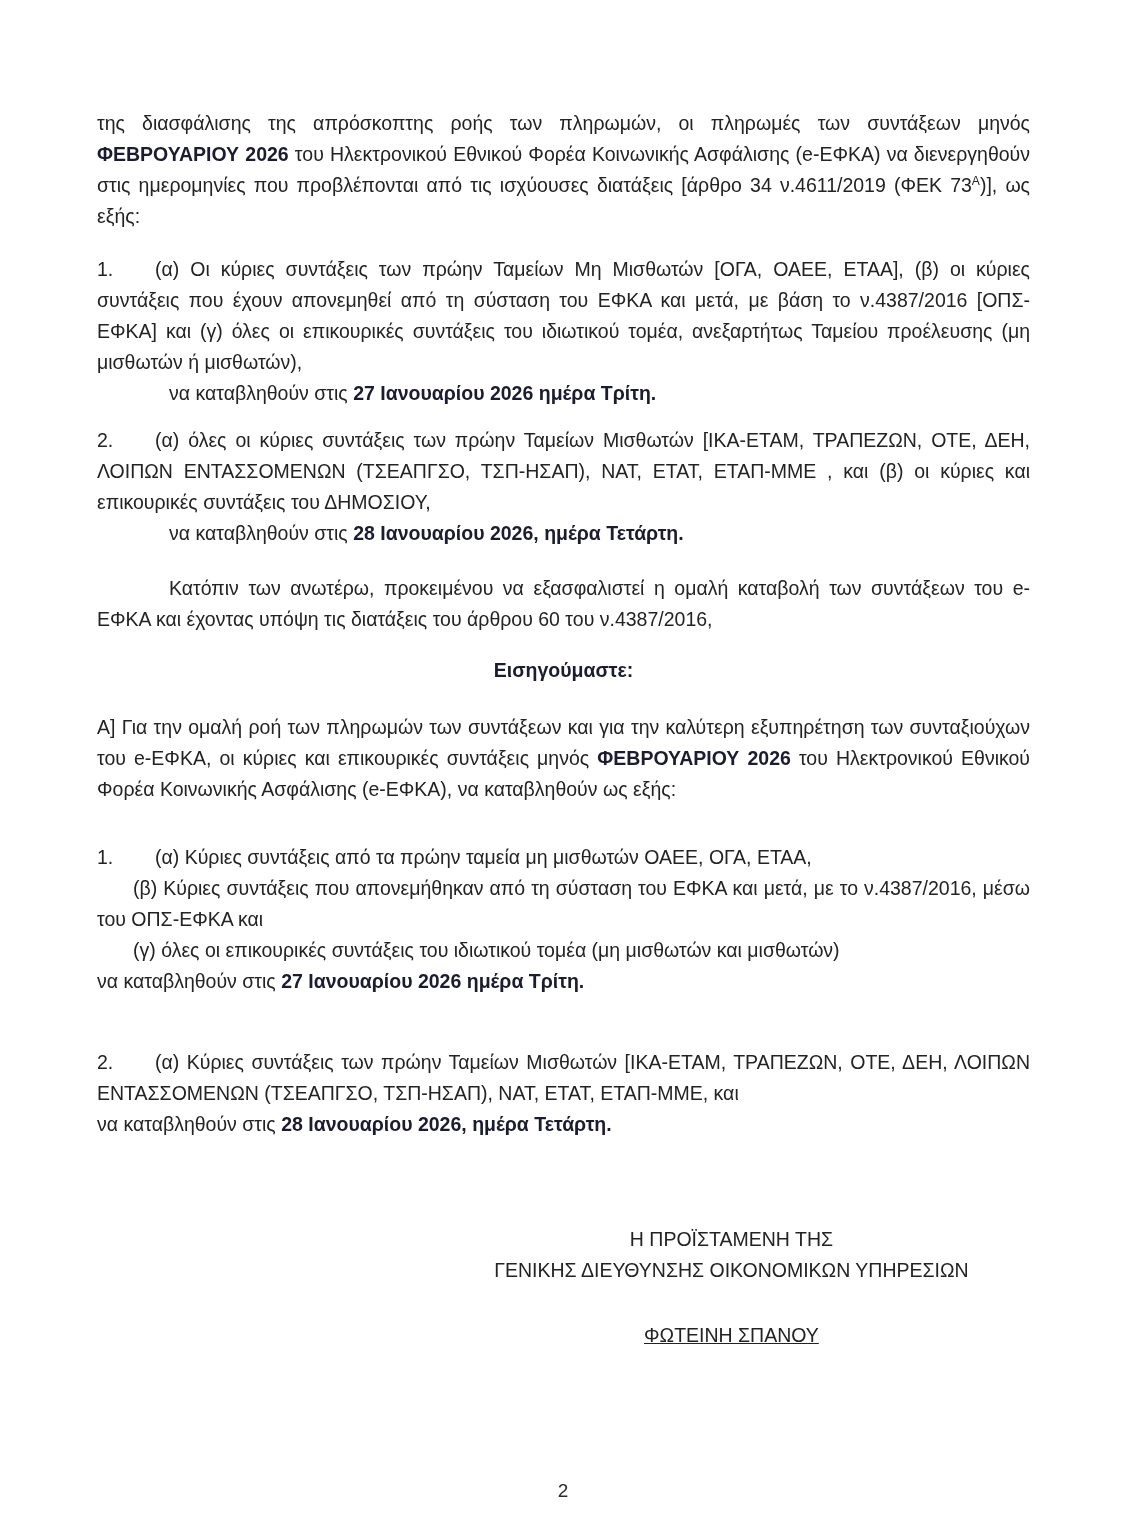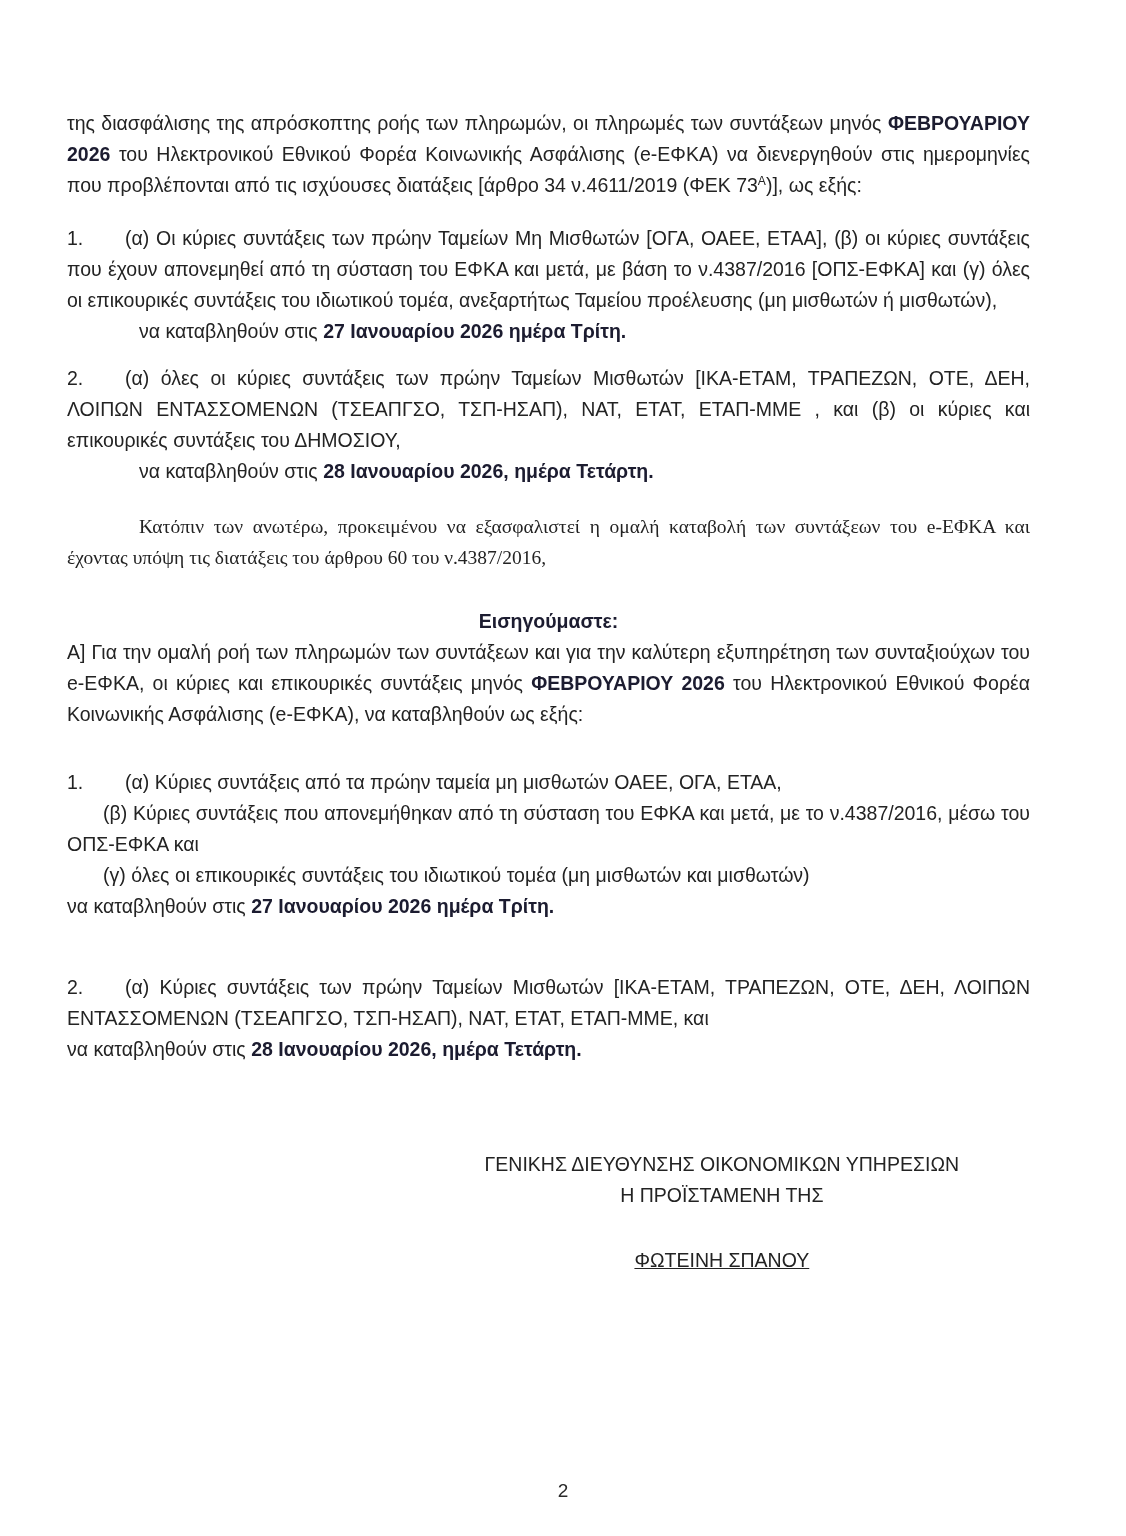--- a/index.html
+++ b/index.html
@@ -7,21 +7,21 @@
     padding: 0;
     background: #ffffff;
   }
   .page {
     position: relative;
     width: 1126px;
     height: 1536px;
     margin: 0 auto;
     background: #ffffff;
     box-sizing: border-box;
-    padding: 108px 96px 0 67px;
+    padding: 108px 96px 0 97px;
     font-family: "Liberation Sans", "DejaVu Sans", sans-serif;
     font-size: 19.5px;
     line-height: 31px;
     color: #232323;
     overflow: hidden;
   }
   p { margin: 0; }
   .justify { text-align: justify; }
   .b { font-weight: 700; color: #1c1c30; }
   .sup {
@@ -34,25 +34,26 @@
     width: 58px;
   }
   .sub-indent { text-indent: 36px; }
   .first-indent { text-indent: 72px; }
   .date-line { padding-left: 72px; }
   .date-line-flush { padding-left: 0; }
 
   .intro        { margin-bottom: 22px; }
   .gap-after-item1 { margin-bottom: 16px; }
   .gap-after-item2 { margin-bottom: 24px; }
-  .katopin      { margin-bottom: 33px; font-family: Liberation Serif, serif; }
+  .katopin      { margin-bottom: 20px; }
   .heading-center {
     text-align: center;
     font-weight: 700;
     color: #1c1c30;
+    margin-bottom: 26px;
   }
   .section-a    { margin-bottom: 37px; }
   .gap-after-l2i1 { margin-bottom: 50px; }
   .gap-after-l2i2 { margin-bottom: 84px; }
 
   .signature {
     margin-top: 48px;
     margin-left: 38%;
     width: 60%;
     text-align: center;
@@ -99,20 +100,20 @@
     <p class="date-line-flush"><span>να καταβληθούν στις </span><span class="b">27 Ιανουαρίου 2026 ημέρα Τρίτη.</span></p>
   </div>
 
   <div class="gap-after-l2i2">
     <p class="justify"><span class="num">2.</span><span>(α) Κύριες συντάξεις των πρώην Ταμείων Μισθωτών [ΙΚΑ-ΕΤΑΜ, ΤΡΑΠΕΖΩΝ, ΟΤΕ, ΔΕΗ, ΛΟΙΠΩΝ ΕΝΤΑΣΣΟΜΕΝΩΝ (ΤΣΕΑΠΓΣΟ, ΤΣΠ-ΗΣΑΠ), ΝΑΤ, ΕΤΑΤ, ΕΤΑΠ-ΜΜΕ, και</span></p>
     <p class="date-line-flush"><span>να καταβληθούν στις </span><span class="b">28 Ιανουαρίου 2026, ημέρα Τετάρτη.</span></p>
   </div>
 
 
   <div class="signature">
+    <p>Η ΠΡΟΪΣΤΑΜΕΝΗ ΤΗΣ</p>
     <p>ΓΕΝΙΚΗΣ ΔΙΕΥΘΥΝΣΗΣ ΟΙΚΟΝΟΜΙΚΩΝ ΥΠΗΡΕΣΙΩΝ</p>
-    <p>Η ΠΡΟΪΣΤΑΜΕΝΗ ΤΗΣ</p>
     <p class="sig-name">ΦΩΤΕΙΝΗ ΣΠΑΝΟΥ</p>
   </div>
 
   <div class="page-number">2</div>
 
 </div>
 
 </body></html>

